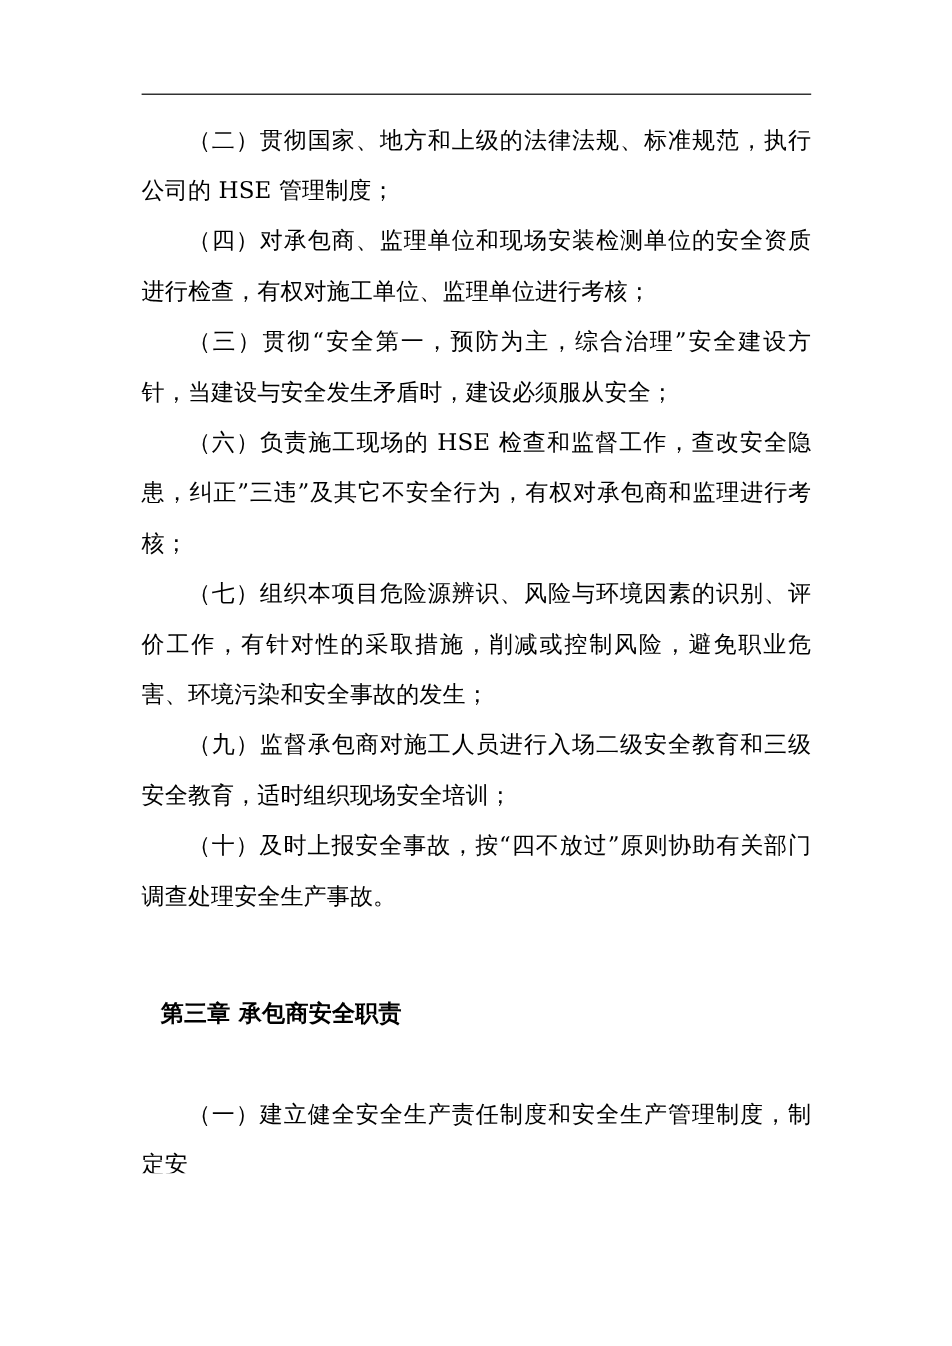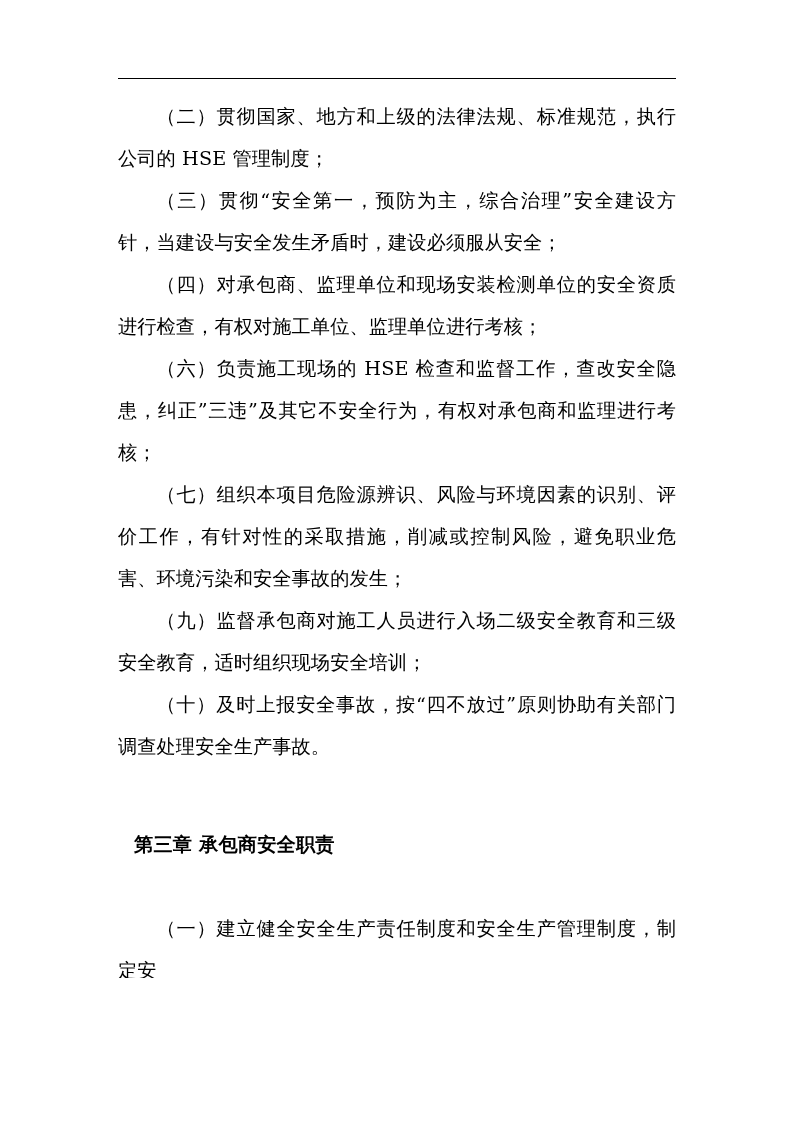--- a/index.html
+++ b/index.html
@@ -75,22 +75,22 @@
 </head>
 <body>
 
 <div class="page">
 
   <div class="header-rule"></div>
 
   <div class="content">
 
     <p class="body-para">（二）贯彻国家、地方和上级的法律法规、标准规范，执行公司的 HSE 管理制度；</p>
+    <p class="body-para">（四）对承包商、监理单位和现场安装检测单位的安全资质进行检查，有权对施工单位、监理单位进行考核；</p>
     <p class="body-para">（三）贯彻“安全第一，预防为主，综合治理”安全建设方针，当建设与安全发生矛盾时，建设必须服从安全；</p>
-    <p class="body-para">（四）对承包商、监理单位和现场安装检测单位的安全资质进行检查，有权对施工单位、监理单位进行考核；</p>
     <p class="body-para">（六）负责施工现场的 HSE 检查和监督工作，查改安全隐患，纠正”三违”及其它不安全行为，有权对承包商和监理进行考核；</p>
     <p class="body-para">（七）组织本项目危险源辨识、风险与环境因素的识别、评价工作，有针对性的采取措施，削减或控制风险，避免职业危害、环境污染和安全事故的发生；</p>
     <p class="body-para">（九）监督承包商对施工人员进行入场二级安全教育和三级安全教育，适时组织现场安全培训；</p>
     <p class="body-para">（十）及时上报安全事故，按“四不放过”原则协助有关部门调查处理安全生产事故。</p>
 
     <div class="spacer-before-heading"></div>
 
     <h2 class="chapter-heading">第三章  承包商安全职责</h2>
 
     <div class="spacer-after-heading"></div>

